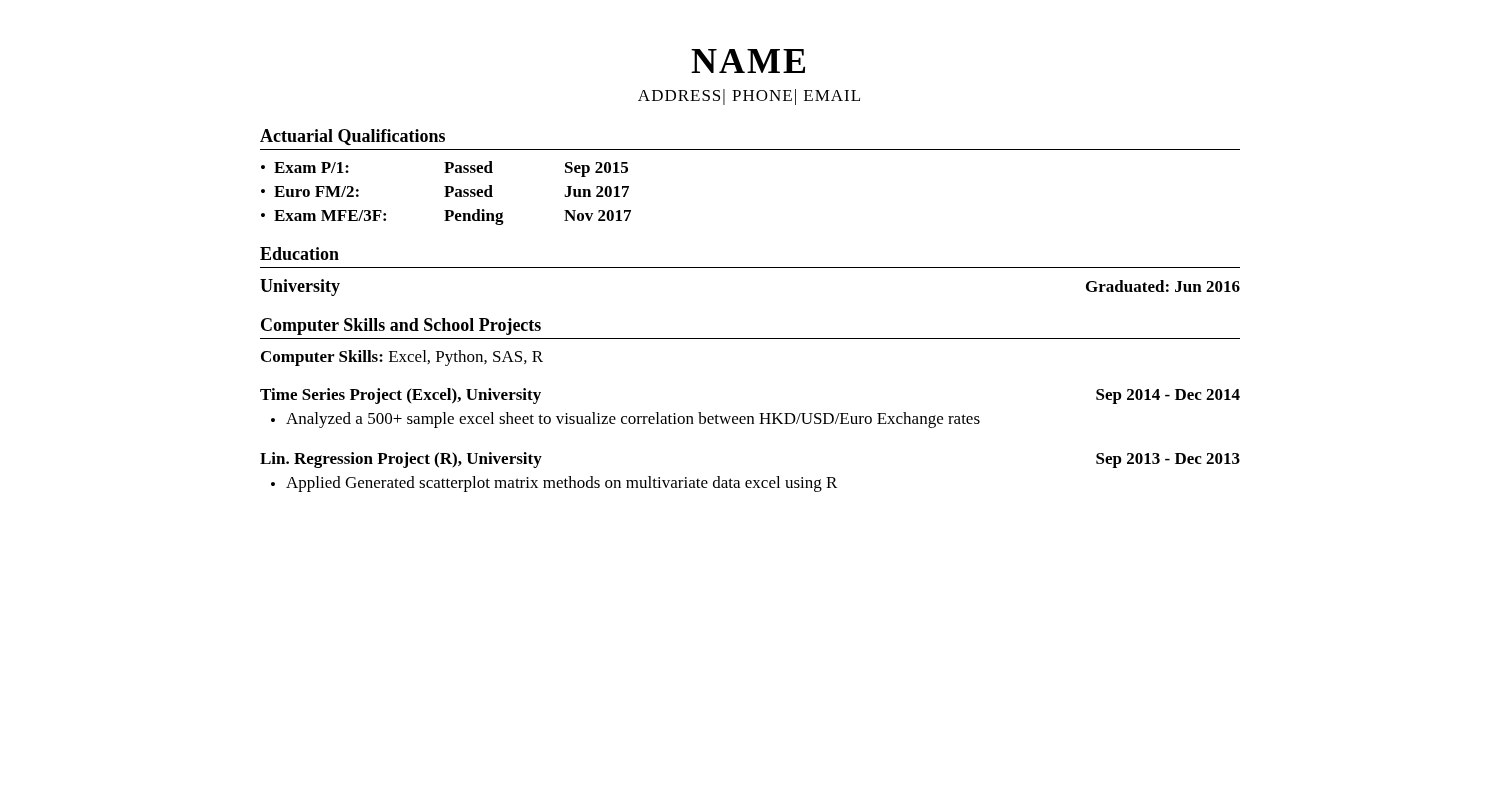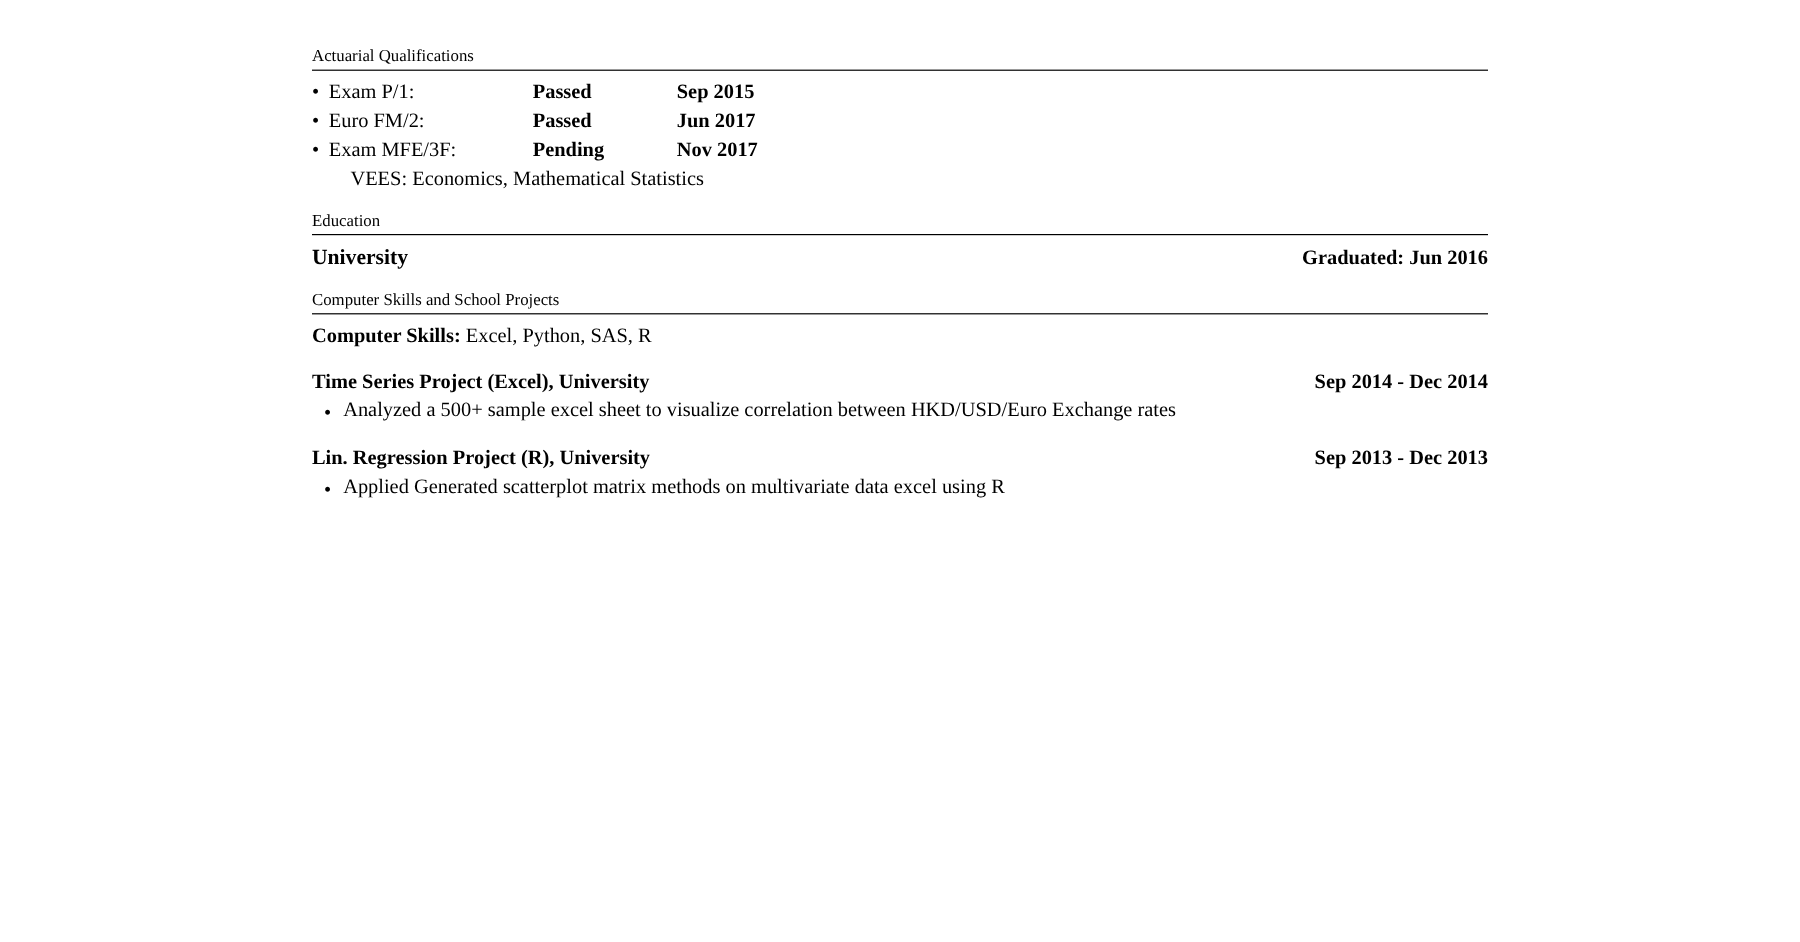--- a/index.html
+++ b/index.html
@@ -31,40 +31,40 @@
     }
     .header-contact {
       font-size: 17px;
       letter-spacing: 1px;
       margin-top: 4px;
     }
     .section {
       margin-bottom: 18px;
     }
     .section-title {
-      font-size: 14px;
-      font-weight: normal;
+      font-size: 18px;
+      font-weight: bold;
       margin-bottom: 2px;
     }
     .section-divider {
       border: none;
       border-top: 1.5px solid #000;
       margin-bottom: 8px;
     }
     .exam-row {
       display: flex;
       align-items: baseline;
       margin-bottom: 4px;
     }
     .bullet {
       margin-right: 8px;
       font-size: 17px;
     }
     .exam-name {
-      font-weight: normal;
+      font-weight: bold;
       min-width: 170px;
     }
     .exam-status {
       font-weight: bold;
       min-width: 120px;
     }
     .exam-date {
       font-weight: bold;
       font-family: Liberation Serif, serif;
     }
@@ -121,20 +121,24 @@
     .project-bullet-text {
       flex: 1;
       text-align: justify;
     }
   </style>
 </head>
 <body>
 
 <div class="resume-container">
 
+  <div class="header">
+    <div class="header-name">NAME</div>
+    <div class="header-contact">ADDRESS|  PHONE|  EMAIL</div>
+  </div>
 
   <div class="section">
     <div class="section-title">Actuarial Qualifications</div>
     <hr class="section-divider">
 
     <div class="exam-row">
       <span class="bullet">•</span>
       <span class="exam-name">Exam P/1:</span>
       <span class="exam-status">Passed</span>
       <span class="exam-date">Sep 2015</span>
@@ -144,21 +148,20 @@
       <span class="exam-name">Euro FM/2:</span>
       <span class="exam-status">Passed</span>
       <span class="exam-date">Jun 2017</span>
     </div>
     <div class="exam-row">
       <span class="bullet">•</span>
       <span class="exam-name">Exam MFE/3F:</span>
       <span class="exam-status">Pending</span>
       <span class="exam-date">Nov 2017</span>
     </div>
-    <div class="vees-row">VEES: Economics, Mathematical Statistics</div>
   </div>
 
   <div class="section">
     <div class="section-title">Education</div>
     <hr class="section-divider">
     <div class="edu-row">
       <span class="edu-name">University</span>
       <span class="edu-date">Graduated: Jun 2016</span>
     </div>
   </div>

